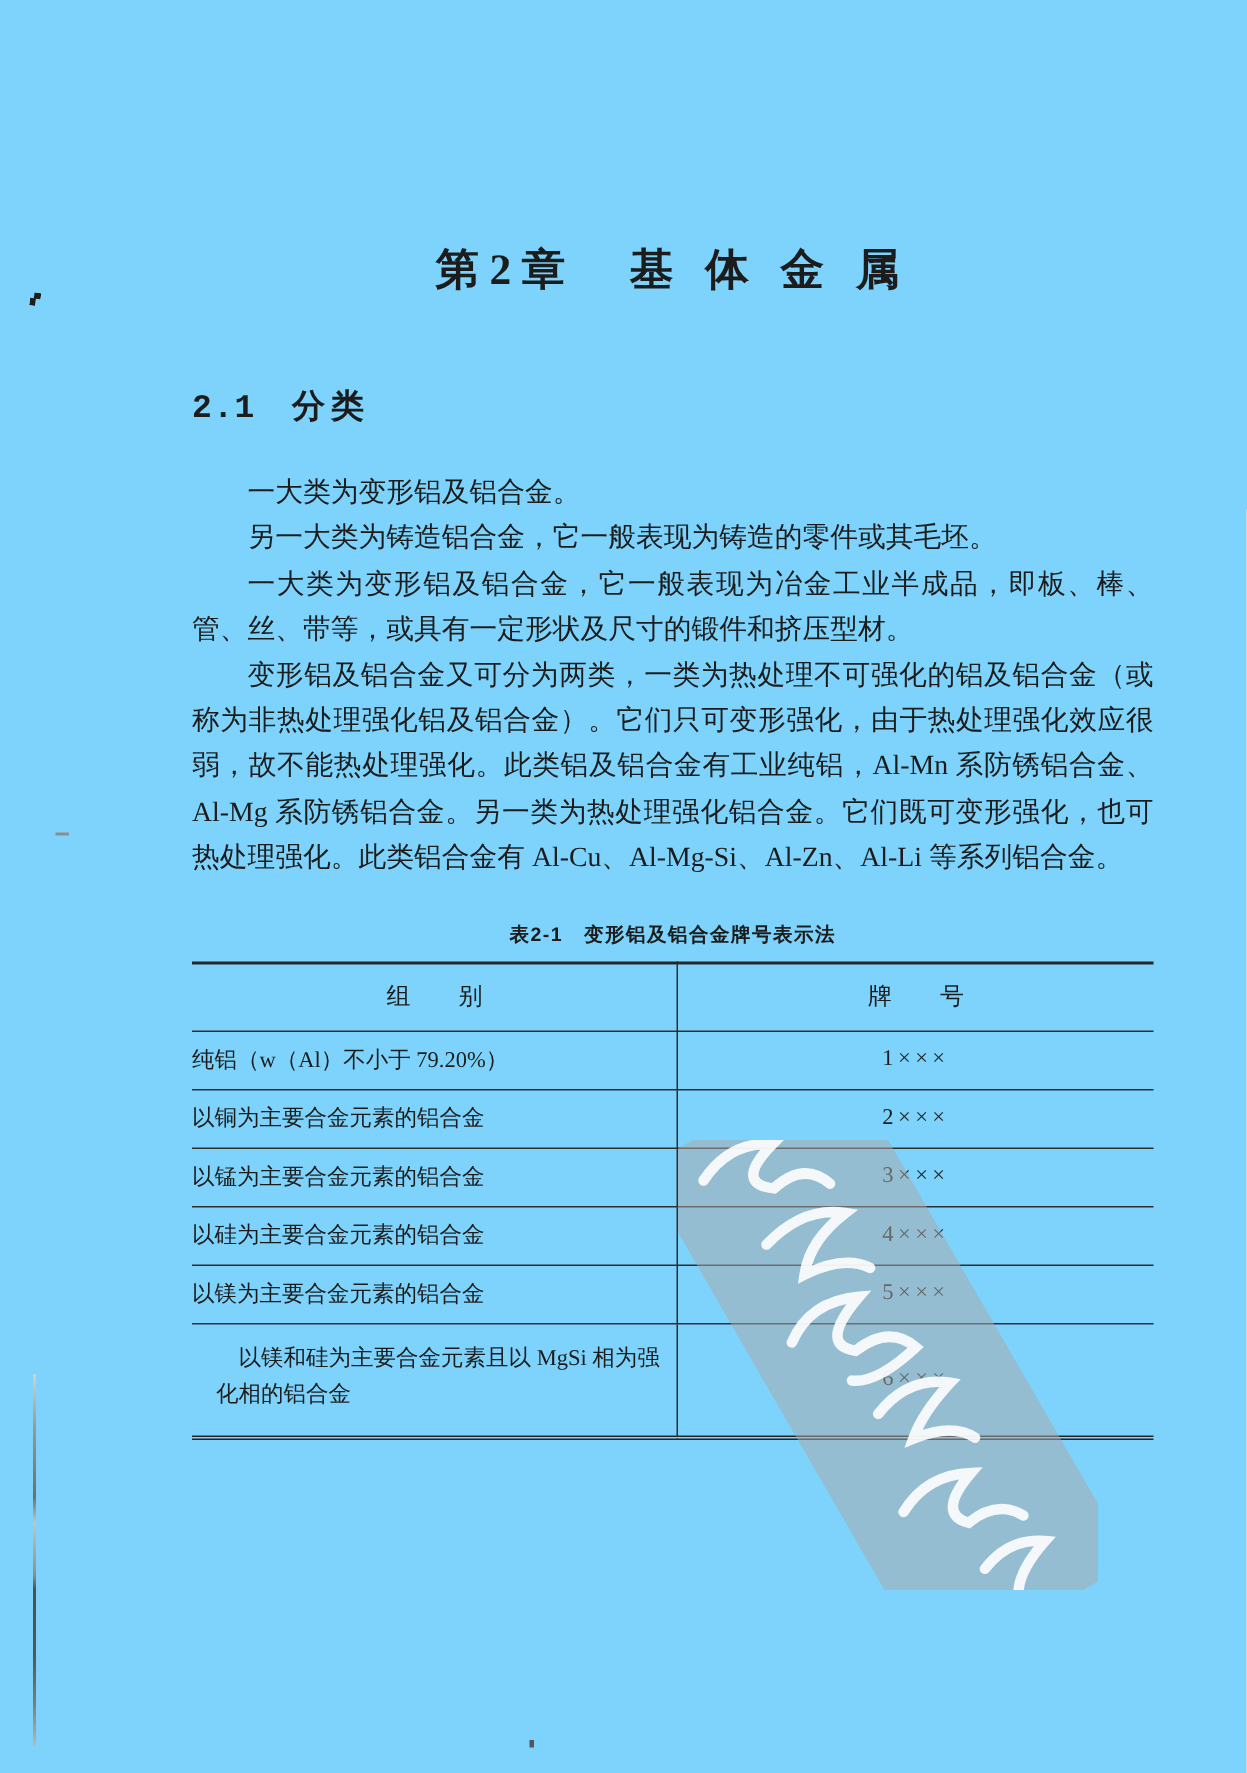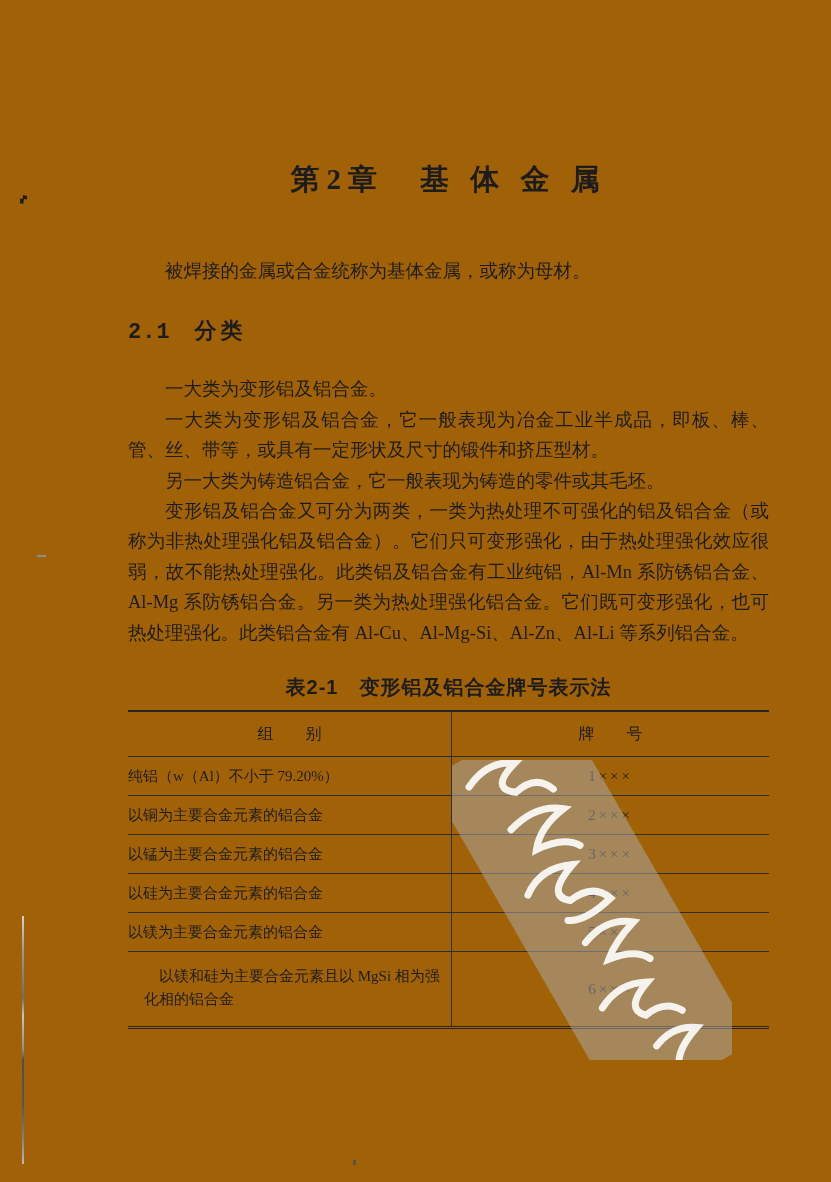--- a/index.html
+++ b/index.html
@@ -1,20 +1,20 @@
 <!DOCTYPE html>
 <html><head>
 <meta charset="utf-8">
 <style>
   html,body{margin:0;padding:0;background:#e8e8e8;}
   .page{
     position:relative;
     width:831px;height:1182px;
     margin:0 auto;
-    background:#a16207;
+    background:#7dd3fc;
     overflow:hidden;
     font-family:"Liberation Serif","DejaVu Serif",serif;
     color:#1c1c1c;
   }
   .content{position:absolute;left:128px;top:160px;width:641px;}
 
   h1.chapter-title{
     margin:0 0 56px 0;
     font-size:29px;font-weight:700;
     letter-spacing:7px;
@@ -35,21 +35,21 @@
     font-size:22px;
     letter-spacing:1px;
   }
   .section-heading .sec-title{margin-left:24px;letter-spacing:4px;}
 
   .table-caption{
     margin:26px 0 9px 0;
     text-align:center;
     font-family:"Liberation Sans","DejaVu Sans",sans-serif;
     font-weight:700;
-    font-size:20px;
+    font-size:13px;
     letter-spacing:1px;
   }
   table.alloy-table{
     width:100%;
     border-collapse:collapse;
     table-layout:fixed;
     border-top:2px solid #262626;
     border-bottom:3px double #262626;
     font-size:15px;
     position:relative;z-index:1;
@@ -110,29 +110,28 @@
 
   <div class="artifact speck-comma"></div>
   <div class="artifact speck-dash"></div>
   <div class="artifact edge-line"></div>
   <div class="artifact speck-dot"></div>
 
   <div class="content">
 
     <h1 class="chapter-title">第2章　基 体 金 属</h1>
 
-    <p class="para">被焊接的金属或合金统称为基体金属，或称为母材。</p>
 
     <div class="section-heading">
       <span class="sec-number">2.1</span><span class="sec-title">分类</span>
     </div>
 
     <p class="para">一大类为变形铝及铝合金。</p>
+    <p class="para">另一大类为铸造铝合金，它一般表现为铸造的零件或其毛坯。</p>
     <p class="para">一大类为变形铝及铝合金，它一般表现为冶金工业半成品，即板、棒、管、丝、带等，或具有一定形状及尺寸的锻件和挤压型材。</p>
-    <p class="para">另一大类为铸造铝合金，它一般表现为铸造的零件或其毛坯。</p>
     <p class="para">变形铝及铝合金又可分为两类，一类为热处理不可强化的铝及铝合金（或称为非热处理强化铝及铝合金）。它们只可变形强化，由于热处理强化效应很弱，故不能热处理强化。此类铝及铝合金有工业纯铝，Al-Mn 系防锈铝合金、Al-Mg 系防锈铝合金。另一类为热处理强化铝合金。它们既可变形强化，也可热处理强化。此类铝合金有 Al-Cu、Al-Mg-Si、Al-Zn、Al-Li 等系列铝合金。</p>
 
     <div class="table-caption">表2-1　变形铝及铝合金牌号表示法</div>
 
     <table class="alloy-table">
       <colgroup>
           <col class="c1">
           <col class="c2">
         </colgroup>
       <thead>

